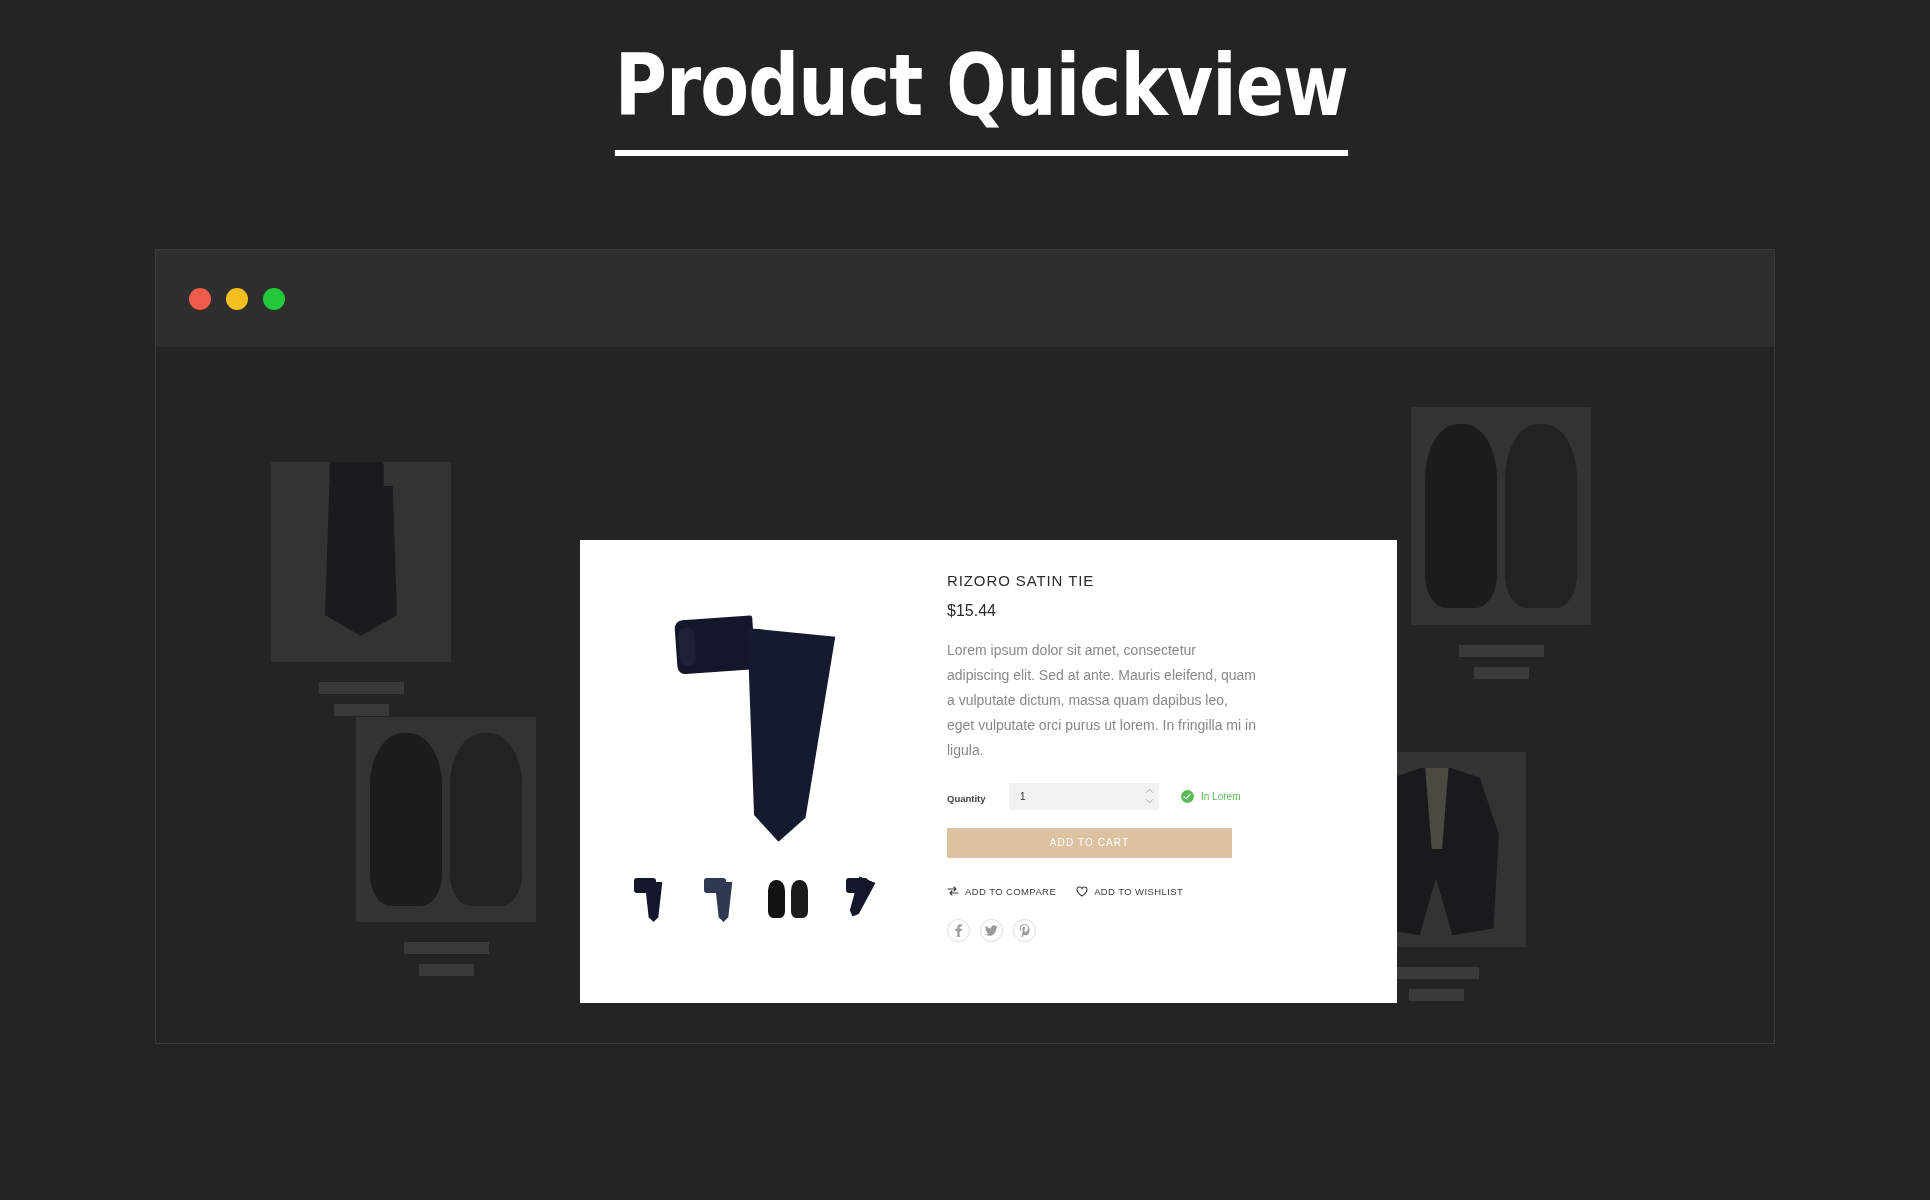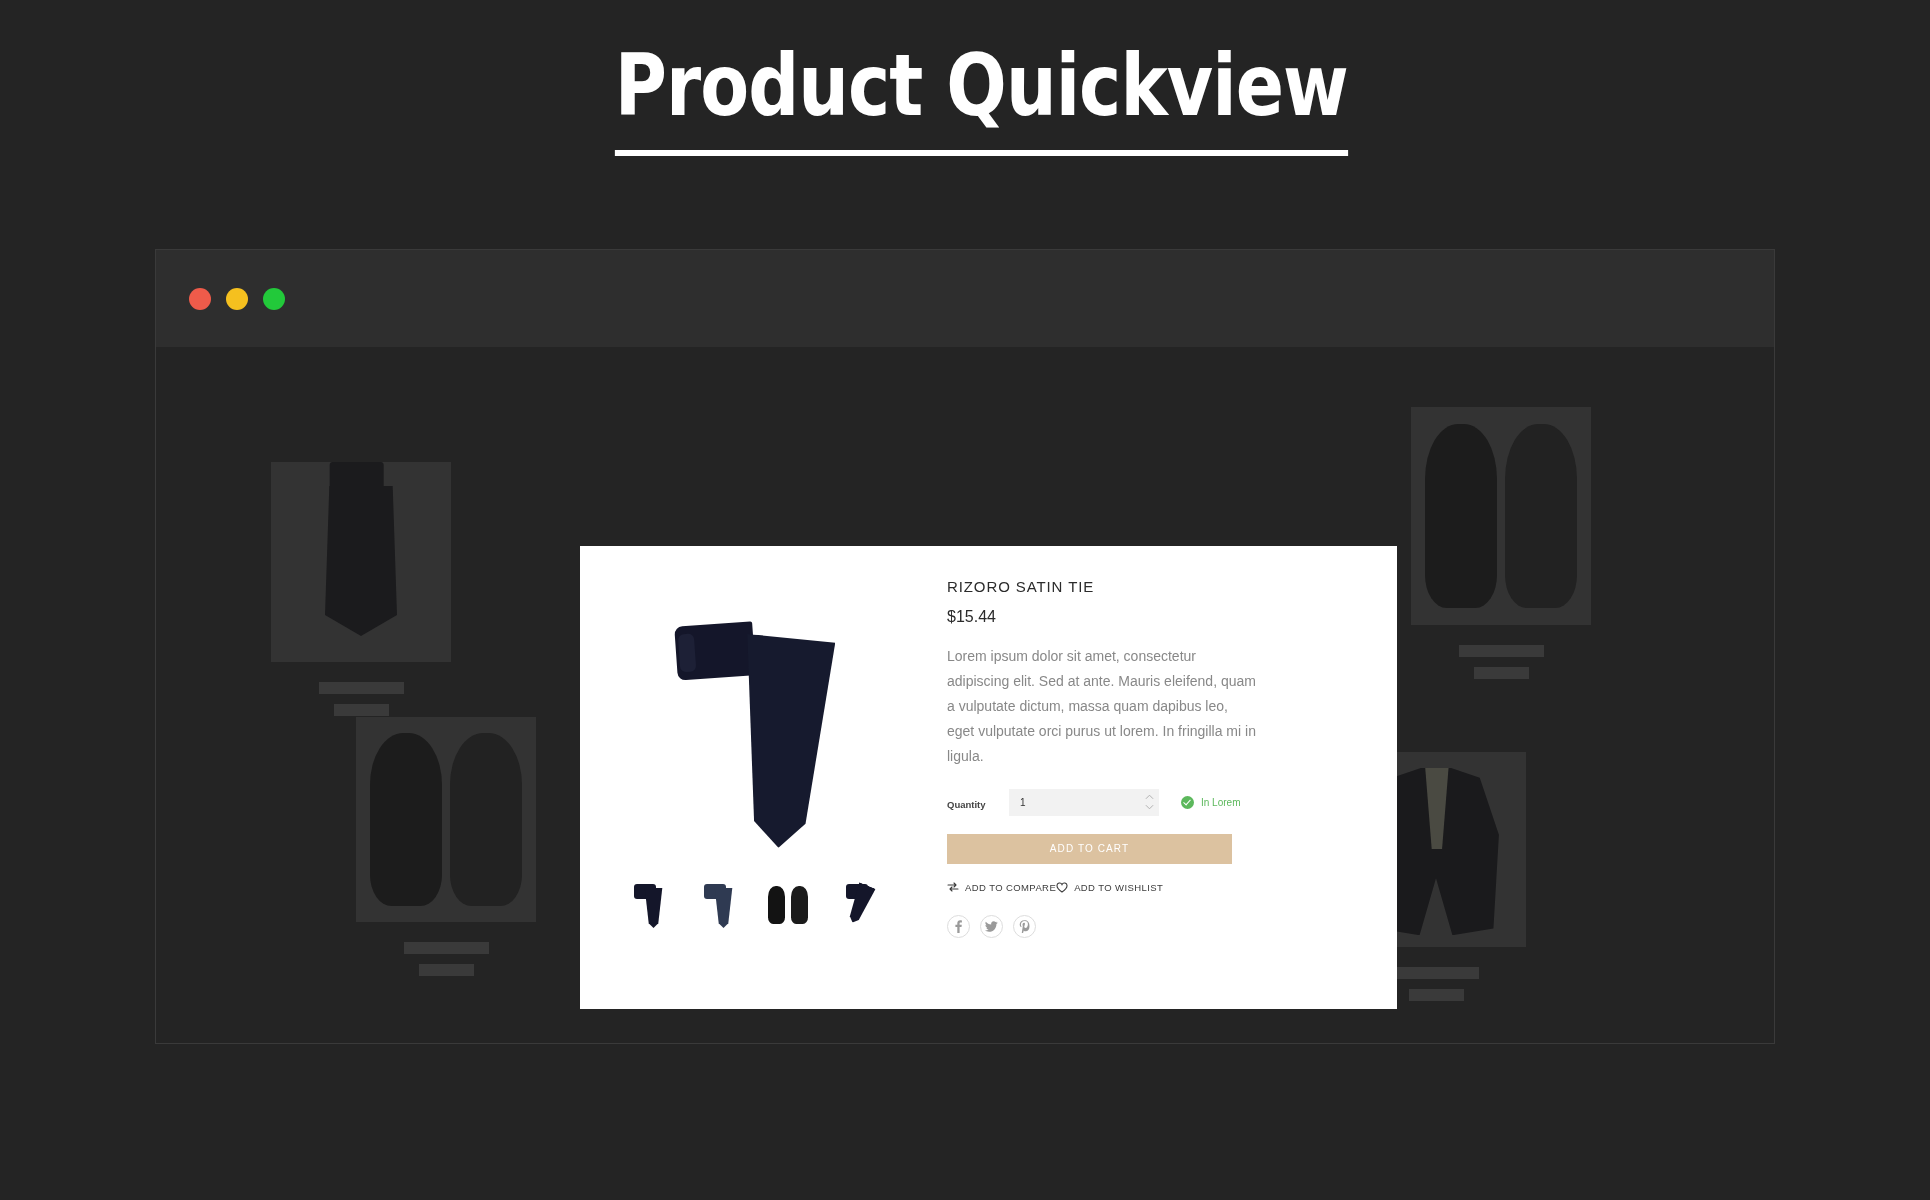--- a/index.html
+++ b/index.html
@@ -103,21 +103,21 @@
   .suit-sil .shirt {
     position: absolute; top: 8%; left: 44%;
     width: 13%; height: 42%;
     background: #4a4a42;
     clip-path: polygon(0 0, 100% 0, 72% 100%, 28% 100%);
   }
 
   
   .modal {
     position: absolute;
-    left: 424px; top: 199px;
+    left: 424px; top: 193px;
     width: 817px; height: 463px;
     background: #ffffff;
     display: flex;
   }
   .gallery {
     width: 345px;
     padding: 30px 18px 14px 18px;
     display: flex;
     flex-direction: column;
     align-items: center;
@@ -280,23 +280,23 @@
   }
   .add-cart {
     width: 285px; height: 30px;
     background: #dcc2a0;
     border: none;
     color: #ffffff;
     font-size: 10px;
     letter-spacing: 1.1px;
     cursor: pointer;
     font-family: "Liberation Sans", sans-serif;
-    margin-bottom: 18px;
-  }
-  .links { display: flex; margin-bottom: 22px; }
+    margin-bottom: 28px;
+  }
+  .links { display: flex; gap: 20px; margin-bottom: 22px; }
   .link {
     display: flex; align-items: center;
     font-size: 9.5px; letter-spacing: 0.4px;
     color: #3b3b3b; cursor: pointer;
   }
   .link svg { margin-right: 6px; }
   .socials { display: flex; gap: 10px; }
   .social {
     width: 23px; height: 23px;
     border-radius: 50%;

